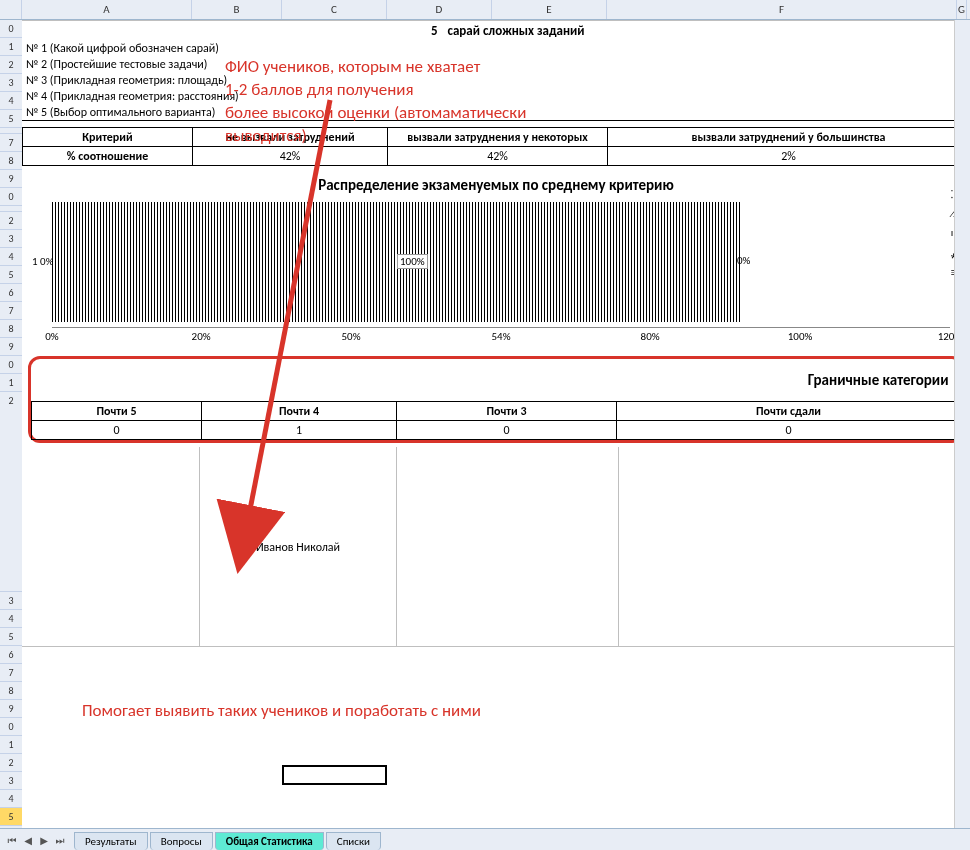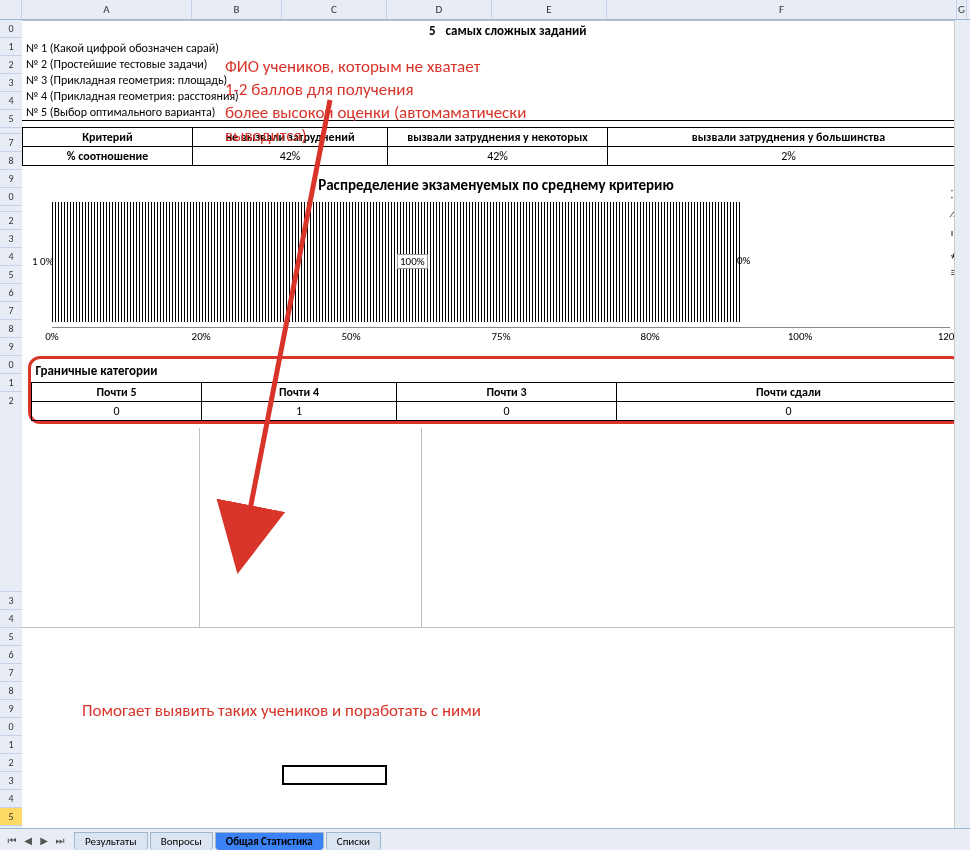--- a/index.html
+++ b/index.html
@@ -26,31 +26,31 @@
 .ylab0 { position: absolute; left: -10px; top: 53px; font-size: 11px; }
 .bar-stripe { position: absolute; left: 10px; top: 0; width: 690px; height: 120px; background: repeating-linear-gradient(90deg, #000 0 1px, #fff 1px 3px); }
 .bar-100 { position: absolute; left: 355px; top: 52px; background: #fff; font-size: 11px; padding: 0 2px; border: 1px solid #999; }
 .bar-0r { position: absolute; left: 695px; top: 52px; font-size: 11px; }
 .x-axis { position: absolute; left: 10px; right: 0; top: 125px; height: 18px; border-top: 1px solid #888; }
 .x-tick { position: absolute; top: 2px; font-size: 11px; transform: translateX(-50%); }
 .legend { position: absolute; right: -10px; top: 10px; font-size: 11px; }
 .legend div { margin-bottom: 6px; }
 .red-box { border: 3px solid #d8342a; border-radius: 12px; margin: 4px 6px; }
 .cat-tbl { width: 100%; border-collapse: collapse; }
-.cat-tbl th { font-weight: bold; text-align: left; font-size: 13px; padding: 4px; }
+.cat-tbl th { font-weight: bold; text-align: right; font-size: 15px; padding: 12px; }
 .cat-tbl td { border: 1px solid #000; text-align: center; padding: 2px; font-size: 12px; }
 .cat-tbl td.hd { font-weight: bold; }
 .names-row { display: flex; border-top: none; }
 .names-cell { border-right: 1px solid #bfbfbf; border-bottom: 1px solid #bfbfbf; min-height: 200px; display: flex; align-items: center; justify-content: center; font-size: 12px; }
 .cursor-cell { position: absolute; border: 2px solid #000; width: 105px; height: 20px; }
 .tabs { position: absolute; bottom: 0; left: 0; right: 0; height: 22px; background: #e8edf5; border-top: 1px solid #9eb6ce; display: flex; align-items: flex-end; }
 .tab-nav { display: flex; padding: 0 4px; }
 .tab-nav span { display: inline-block; width: 16px; height: 16px; color: #555; font-size: 10px; text-align: center; cursor: pointer; }
 .tab { padding: 2px 10px; font-size: 11px; border: 1px solid #9eb6ce; border-bottom: none; background: #dbe5f1; margin-left: 2px; cursor: pointer; border-radius: 0 0 4px 4px; }
-.tab.active { background: #3b82f6; font-weight: bold; }
+.tab.active { background: #5eead4; font-weight: bold; }
 .annotation { position: absolute; color: #d8342a; font-size: 17px; font-weight: 500; line-height: 1.35; pointer-events: none; }
 .arrow-svg { position: absolute; pointer-events: none; }
 .scroll-v { position: absolute; right: 0; top: 20px; bottom: 22px; width: 16px; background: #e8edf5; border-left: 1px solid #ccc; }
 </style>
 </head>
 <body>
 
 <div class="col-headers">
   <div class="rh"></div>
   <div class="col-hdr" style="width:170px">A</div>
@@ -98,35 +98,35 @@
     <div class="row-hdr" style="height: 18px;">2</div>
     <div class="row-hdr" style="height: 18px;">3</div>
     <div class="row-hdr" style="height: 18px;">4</div>
     <div class="row-hdr sel" style="height: 18px;">5</div>
     <div class="row-hdr" style="height: 18px;">6</div>
     <div class="row-hdr" style="height: 18px;">7</div>
   </div>
 
 <div class="sheet">
   <div class="title-row">
-    <span class="num">5</span><span>самых сложных заданий</span>
+    <span class="num">5</span><span>сарай сложных заданий</span>
   </div>
   <div class="list-row">№ 1 (Какой цифрой обозначен сарай)</div>
   <div class="list-row">№ 2 (Простейшие тестовые задачи)</div>
   <div class="list-row">№ 3 (Прикладная геометрия: площадь)</div>
   <div class="list-row">№ 4 (Прикладная геометрия: расстояния)</div>
   <div class="list-row underline">№ 5 (Выбор оптимального варианта)</div>
 
   <table class="tbl">
     <tbody>
         <tr>
       <th style="width:170px">Критерий</th>
       <th style="width:195px">не вызвали затруднений</th>
       <th style="width:220px">вызвали затруднения у некоторых</th>
-      <th>вызвали затруднения у большинства</th>
+      <th>вызвали затруднений у большинства</th>
     </tr>
     <tr>
       <td class="lb">% соотношение</td>
       <td>42%</td>
       <td>42%</td>
       <td>2%</td>
     </tr>
   </tbody>
     </table>
 
@@ -134,21 +134,21 @@
     <div class="chart-title">Распределение экзаменуемых по среднему критерию</div>
     <div class="chart-body">
       <span class="ylab0"><span>1</span> <span>0%</span></span>
       <div class="bar-stripe"></div>
       <span class="bar-100">100%</span>
       <span class="bar-0r">0%</span>
       <div class="x-axis">
         <span class="x-tick" style="left:0%">0%</span>
         <span class="x-tick" style="left:16.6%">20%</span>
         <span class="x-tick" style="left:33.3%">50%</span>
-        <span class="x-tick" style="left:50%">75%</span>
+        <span class="x-tick" style="left:50%">54%</span>
         <span class="x-tick" style="left:66.6%">80%</span>
         <span class="x-tick" style="left:83.3%">100%</span>
         <span class="x-tick" style="left:100%">120%</span>
       </div>
     </div>
     <div class="legend">
       <div><span>⸬</span> <span>N/A</span></div>
       <div><span>⁄⁄</span> <span>"2"</span></div>
       <div><span>ıı</span> <span>"3"</span></div>
       <div><span>⁂</span> <span>"4"</span></div>
@@ -173,20 +173,21 @@
         <td>1</td>
         <td>0</td>
         <td>0</td>
       </tr>
     </tbody>
       </table>
   </div>
 
   <div class="names-row">
     <div class="names-cell" style="width:178px"></div>
+    <div class="names-cell" style="width:197px">Иванов Николай</div>
     <div class="names-cell" style="width:222px"></div>
     <div class="names-cell" style="flex:1"></div>
   </div>
 
   <div class="cursor-cell" style="left:260px; top:745px"></div>
 </div>
 
 <div class="annotation" style="left:225px; top:56px; white-space:pre-line">ФИО учеников, которым не хватает
 1-2 баллов для получения
 более высокой оценки (автомаматически

